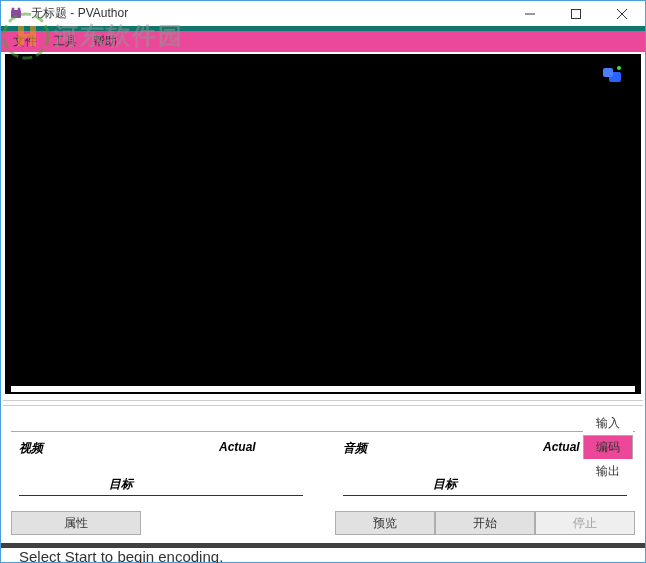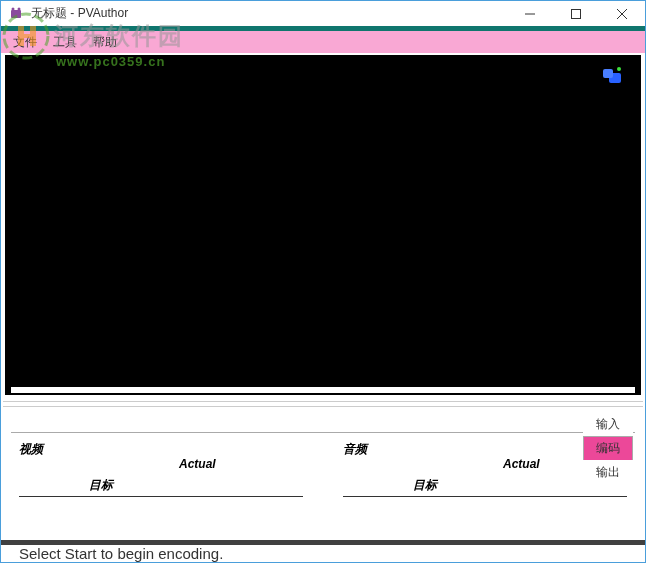--- a/index.html
+++ b/index.html
@@ -6,21 +6,21 @@
 body { font-family: "Microsoft YaHei", SimSun, Arial, sans-serif; font-size: 12px; background: #fff; width: 646px; height: 563px; position: relative; overflow: hidden; }
 
 .window { border: 1px solid #4a9edb; width: 646px; height: 563px; display: flex; flex-direction: column; background: #fff; }
 
 .titlebar { height: 30px; background: #fff; display: flex; align-items: center; padding: 0 0 0 8px; border-bottom: 5px solid #0f766e; }
 .titlebar-icon { width: 16px; height: 16px; margin-right: 6px; }
 .titlebar-title { flex: 1; font-size: 12px; color: #333; }
 .titlebar-controls { display: flex; }
 .titlebar-btn { width: 46px; height: 30px; display: flex; align-items: center; justify-content: center; color: #333; font-size: 11px; }
 
-.menubar { height: 22px; display: flex; align-items: center; padding: 0 4px; background: #f9a8d4; }
+.menubar { height: 22px; display: flex; align-items: center; padding: 0 4px; background: #ec4899; }
 .menu-item { padding: 2px 8px; font-size: 12px; color: #333; }
 
 .watermark { position: absolute; top: 12px; left: 2px; pointer-events: none; z-index: 100; }
 .watermark-logo { display: flex; align-items: center; }
 .logo-circle { width: 48px; height: 48px; position: relative; }
 .watermark-text { font-size: 24px; font-weight: bold; color: rgba(150,150,150,0.55); letter-spacing: 2px; margin-left: 4px; }
 .watermark-url { font-size: 13px; color: rgba(77,162,42,0.7); font-weight: bold; margin-left: 54px; margin-top: -6px; letter-spacing: 1px; }
 
 .content-area { flex: 1; display: flex; flex-direction: column; background: #fff; padding: 2px; }
 
@@ -31,26 +31,26 @@
 .divider { height: 6px; background: #fff; border-top: 1px solid #ccc; border-bottom: 1px solid #ccc; margin: 6px 0 0 0; cursor: ns-resize; }
 
 .tabs-panel { padding: 4px 8px 0 8px; }
 .tab-row { display: flex; align-items: flex-end; border-bottom: 1px solid #aaa; height: 22px; flex-direction: column; }
 .tab { padding: 3px 12px; font-size: 12px; color: #333; border: 1px solid transparent; border-bottom: none; margin-right: 2px; position: relative; top: 1px; background: #fff; }
 .tab.active { border-color: #aaa; background: #ec4899; }
 .tab-sep { width: 1px; height: 14px; background: #ccc; margin: 0 2px; align-self: center; }
 
 .tab-content { padding: 8px 8px 4px 8px; height: 75px; }
 .col-row { display: flex; }
-.col-group { flex: 1; display: flex; border-bottom: 1px solid #333; padding-bottom: 2px; }
+.col-group { flex: 1; display: flex; border-bottom: 1px solid #333; padding-bottom: 2px; gap: 20px; }
 .col-group:first-child { margin-right: 40px; }
 .col-header { font-size: 12px; font-weight: bold; font-style: italic; color: #000; }
 .col-a { width: 70px; }
 .col-b { width: 90px; margin-top: 36px; }
-.col-c { flex: 1; margin-top: 16px; }
+.col-c { flex: 1; }
 
 .button-bar { display: flex; padding: 4px 8px 6px 8px; gap: 0; }
 .btn { height: 24px; border: 1px solid #adadad; background: #e1e1e1; font-size: 12px; color: #333; display: flex; align-items: center; justify-content: center; cursor: default; }
 .btn.disabled { color: #a0a0a0; background: #efefef; }
 .btn-prop { width: 130px; margin-right: auto; }
 .btn-preview { width: 100px; }
 .btn-start { width: 100px; }
 .btn-stop { width: 100px; }
 
 .statusbar { height: 22px; border-top: 5px solid #404040; padding: 2px 18px; font-size: 15px; color: #333; display: flex; align-items: center; }
@@ -131,33 +131,38 @@
           </div>
           <div class="col-group">
             <div class="col-header col-a">音频</div>
             <div class="col-header col-b">目标</div>
             <div class="col-header col-c">Actual</div>
           </div>
         </div>
       </div>
     </div>
 
+    <div class="button-bar">
+      <div class="btn btn-prop">属性</div>
+      <div class="btn btn-preview">预览</div>
+      <div class="btn btn-start">开始</div>
+      <div class="btn btn-stop disabled">停止</div>
+    </div>
 
   </div>
 
   <div class="statusbar">
     <span>Select Start to begin encoding.</span>
   </div>
 
 </div>
 
 <div class="watermark">
   <div class="watermark-logo">
     <div class="logo-circle">
       <svg width="48" height="48" viewBox="0 0 48 48">
         <circle cx="24" cy="24" r="22" fill="none" stroke="rgba(77,162,42,0.55)" stroke-width="3" stroke-dasharray="10 4"></circle>
         <path d="M16 14 L16 34 L22 34 L22 26 L28 26 L28 34 L34 34 L34 14 L28 14 L28 22 L22 22 L22 14 Z" fill="rgba(240,150,30,0.6)"></path>
       </svg>
     </div>
     <span class="watermark-text">河东软件园</span>
   </div>
-  <div class="watermark-url">www.pc0359.cn</div>
 </div>
 
 </body></html>

